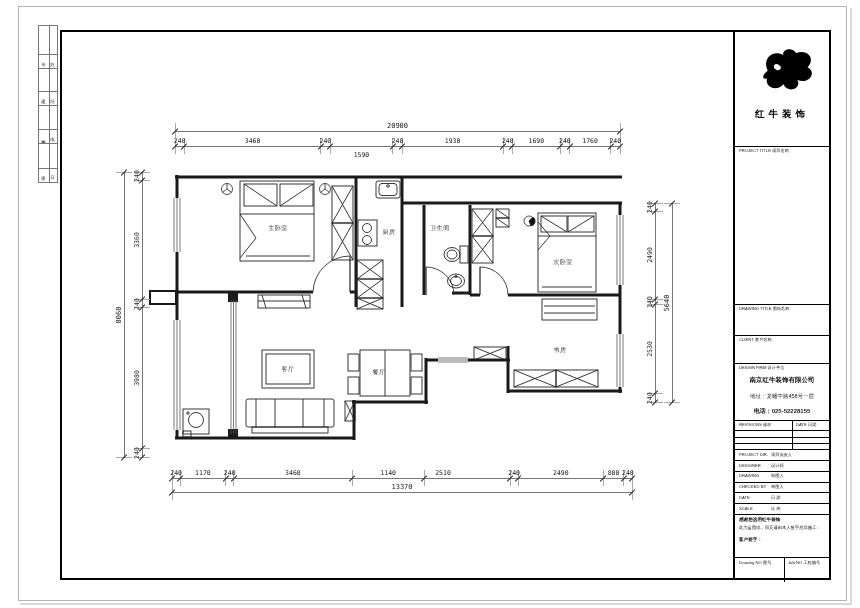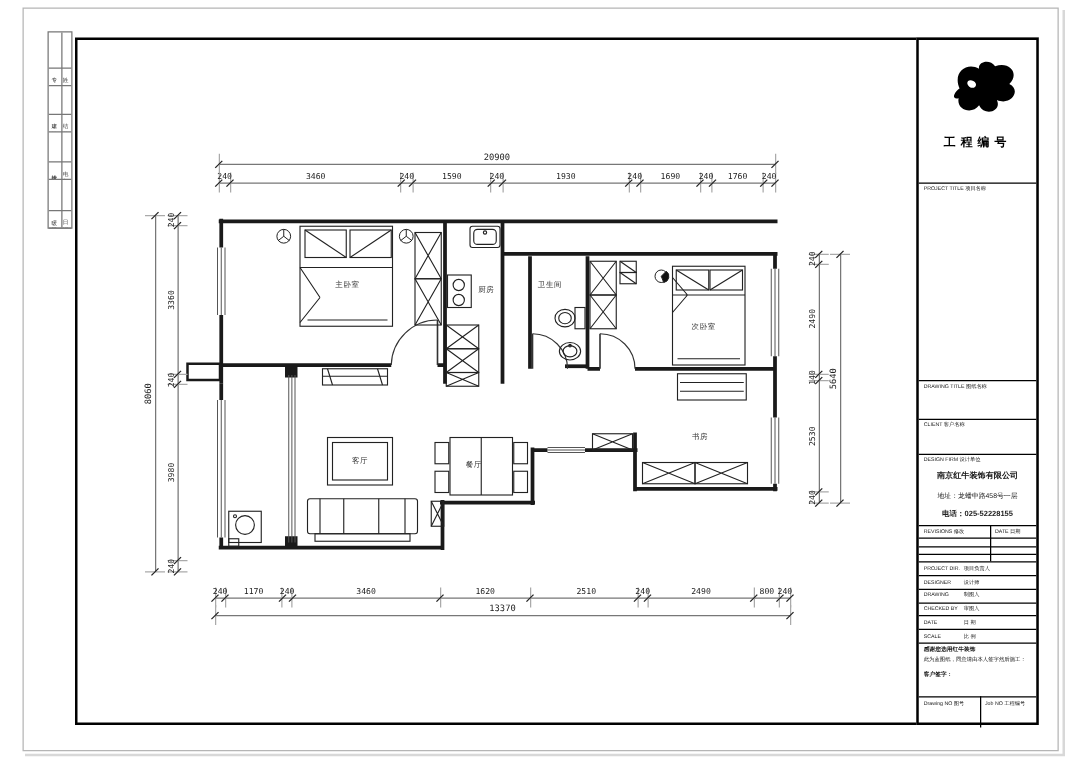--- a/index.html
+++ b/index.html
@@ -275,21 +275,21 @@
       <div class="dim-tick" style="left: 556.142px; top: 145.5px; transform: rotate(-45deg);"></div>
       <div class="dim-ext" style="left: 569.193px; top: 138px; width: 0.8px; height: 16px;"></div>
       <div class="dim-tick" style="left: 565.593px; top: 145.5px; transform: rotate(-45deg);"></div>
       <div class="dim-ext" style="left: 610.149px; top: 138px; width: 0.8px; height: 16px;"></div>
       <div class="dim-tick" style="left: 606.549px; top: 145.5px; transform: rotate(-45deg);"></div>
       <div class="dim-ext" style="left: 619.6px; top: 138px; width: 0.8px; height: 16px;"></div>
       <div class="dim-tick" style="left: 616px; top: 145.5px; transform: rotate(-45deg);"></div>
       <div class="dim-label" style="left: 179.726px; top: 145px;">240</div>
       <div class="dim-label" style="left: 252.58px; top: 145px;">3460</div>
       <div class="dim-label" style="left: 325.434px; top: 145px;">240</div>
-      <div class="dim-label" style="left: 361.467px; top: 145px;">1590</div>
+      <div class="dim-label" style="left: 361.467px; top: 159px;">1590</div>
       <div class="dim-label" style="left: 397.5px; top: 145px;">240</div>
       <div class="dim-label" style="left: 452.633px; top: 145px;">1930</div>
       <div class="dim-label" style="left: 507.765px; top: 145px;">240</div>
       <div class="dim-label" style="left: 536.316px; top: 145px;">1690</div>
       <div class="dim-label" style="left: 564.867px; top: 145px;">240</div>
       <div class="dim-label" style="left: 590.071px; top: 145px;">1760</div>
       <div class="dim-label" style="left: 615.274px; top: 145px;">240</div>
       <div class="dim-line" style="left: 175px; top: 131px; width: 445px; height: 0.8px;"></div>
       <div class="dim-ext" style="left: 174.6px; top: 123px; width: 0.8px; height: 16px;"></div>
       <div class="dim-tick" style="left: 171px; top: 130.5px; transform: rotate(-45deg);"></div>
@@ -316,22 +316,22 @@
       <div class="dim-ext" style="left: 602.914px; top: 470px; width: 0.8px; height: 16px;"></div>
       <div class="dim-tick" style="left: 599.314px; top: 477.5px; transform: rotate(-45deg);"></div>
       <div class="dim-ext" style="left: 623.404px; top: 470px; width: 0.8px; height: 16px;"></div>
       <div class="dim-tick" style="left: 619.804px; top: 477.5px; transform: rotate(-45deg);"></div>
       <div class="dim-ext" style="left: 631.6px; top: 470px; width: 0.8px; height: 16px;"></div>
       <div class="dim-tick" style="left: 628px; top: 477.5px; transform: rotate(-45deg);"></div>
       <div class="dim-label" style="left: 176.098px; top: 477px;">240</div>
       <div class="dim-label" style="left: 202.906px; top: 477px;">1170</div>
       <div class="dim-label" style="left: 229.713px; top: 477px;">240</div>
       <div class="dim-label" style="left: 292.891px; top: 477px;">3460</div>
-      <div class="dim-label" style="left: 388.169px; top: 477px;">1620</div>
-      <div class="dim-label" style="left: 469px; top: 477px;">2510</div>
+      <div class="dim-label" style="left: 388.169px; top: 477px;">1140</div>
+      <div class="dim-label" style="left: 443px; top: 477px;">2510</div>
       <div class="dim-label" style="left: 514.183px; top: 477px;">240</div>
       <div class="dim-label" style="left: 560.797px; top: 477px;">2490</div>
       <div class="dim-label" style="left: 613.559px; top: 477px;">800</div>
       <div class="dim-label" style="left: 627.902px; top: 477px;">240</div>
       <div class="dim-line" style="left: 172px; top: 492px; width: 460px; height: 0.8px;"></div>
       <div class="dim-ext" style="left: 171.6px; top: 484px; width: 0.8px; height: 16px;"></div>
       <div class="dim-tick" style="left: 168px; top: 491.5px; transform: rotate(-45deg);"></div>
       <div class="dim-ext" style="left: 631.6px; top: 484px; width: 0.8px; height: 16px;"></div>
       <div class="dim-tick" style="left: 628px; top: 491.5px; transform: rotate(-45deg);"></div>
       <div class="dim-label total" style="left: 402px; top: 491px;">13370</div>
@@ -382,21 +382,21 @@
       <div class="dim-tick" style="left: 668px; top: 202.5px; transform: rotate(-45deg);"></div>
       <div class="dim-ext" style="left: 664px; top: 401.6px; width: 16px; height: 0.8px;"></div>
       <div class="dim-tick" style="left: 668px; top: 401.5px; transform: rotate(-45deg);"></div>
       <div class="dim-label v total" style="left: 667px; top: 302.5px;">5640</div>
     </div>
 
   <div class="titleblock">
     <svg class="tb-abs" style="left:17px;top:14px" width="64" height="58" viewBox="0 0 90 80">
       <path fill="#000" d="M22,34 C14,16 30,4 44,12 C42,4 56,0 62,9 C78,3 90,17 78,29 C92,36 80,54 64,47 C70,60 50,66 44,53 C36,64 18,58 21,45 C12,47 16,38 22,34 Z M38,26 C32,22 28,28 33,32 C38,36 44,30 38,26 Z"></path>
     </svg>
-    <div class="tb-abs tb-center brand" style="top:76px">工程编号</div>
+    <div class="tb-abs tb-center brand" style="top:76px">红牛装饰</div>
 
     <div class="tbline" style="top:114px"></div>
     <div class="tb-abs tb-small" style="left:4px;top:116px">PROJECT TITLE 项目名称</div>
 
     <div class="tbline" style="top:272px"></div>
     <div class="tb-abs tb-small" style="left:4px;top:274px">DRAWING TITLE 图纸名称</div>
 
     <div class="tbline" style="top:303px"></div>
     <div class="tb-abs tb-small" style="left:4px;top:305px">CLIENT 客户名称</div>
 

